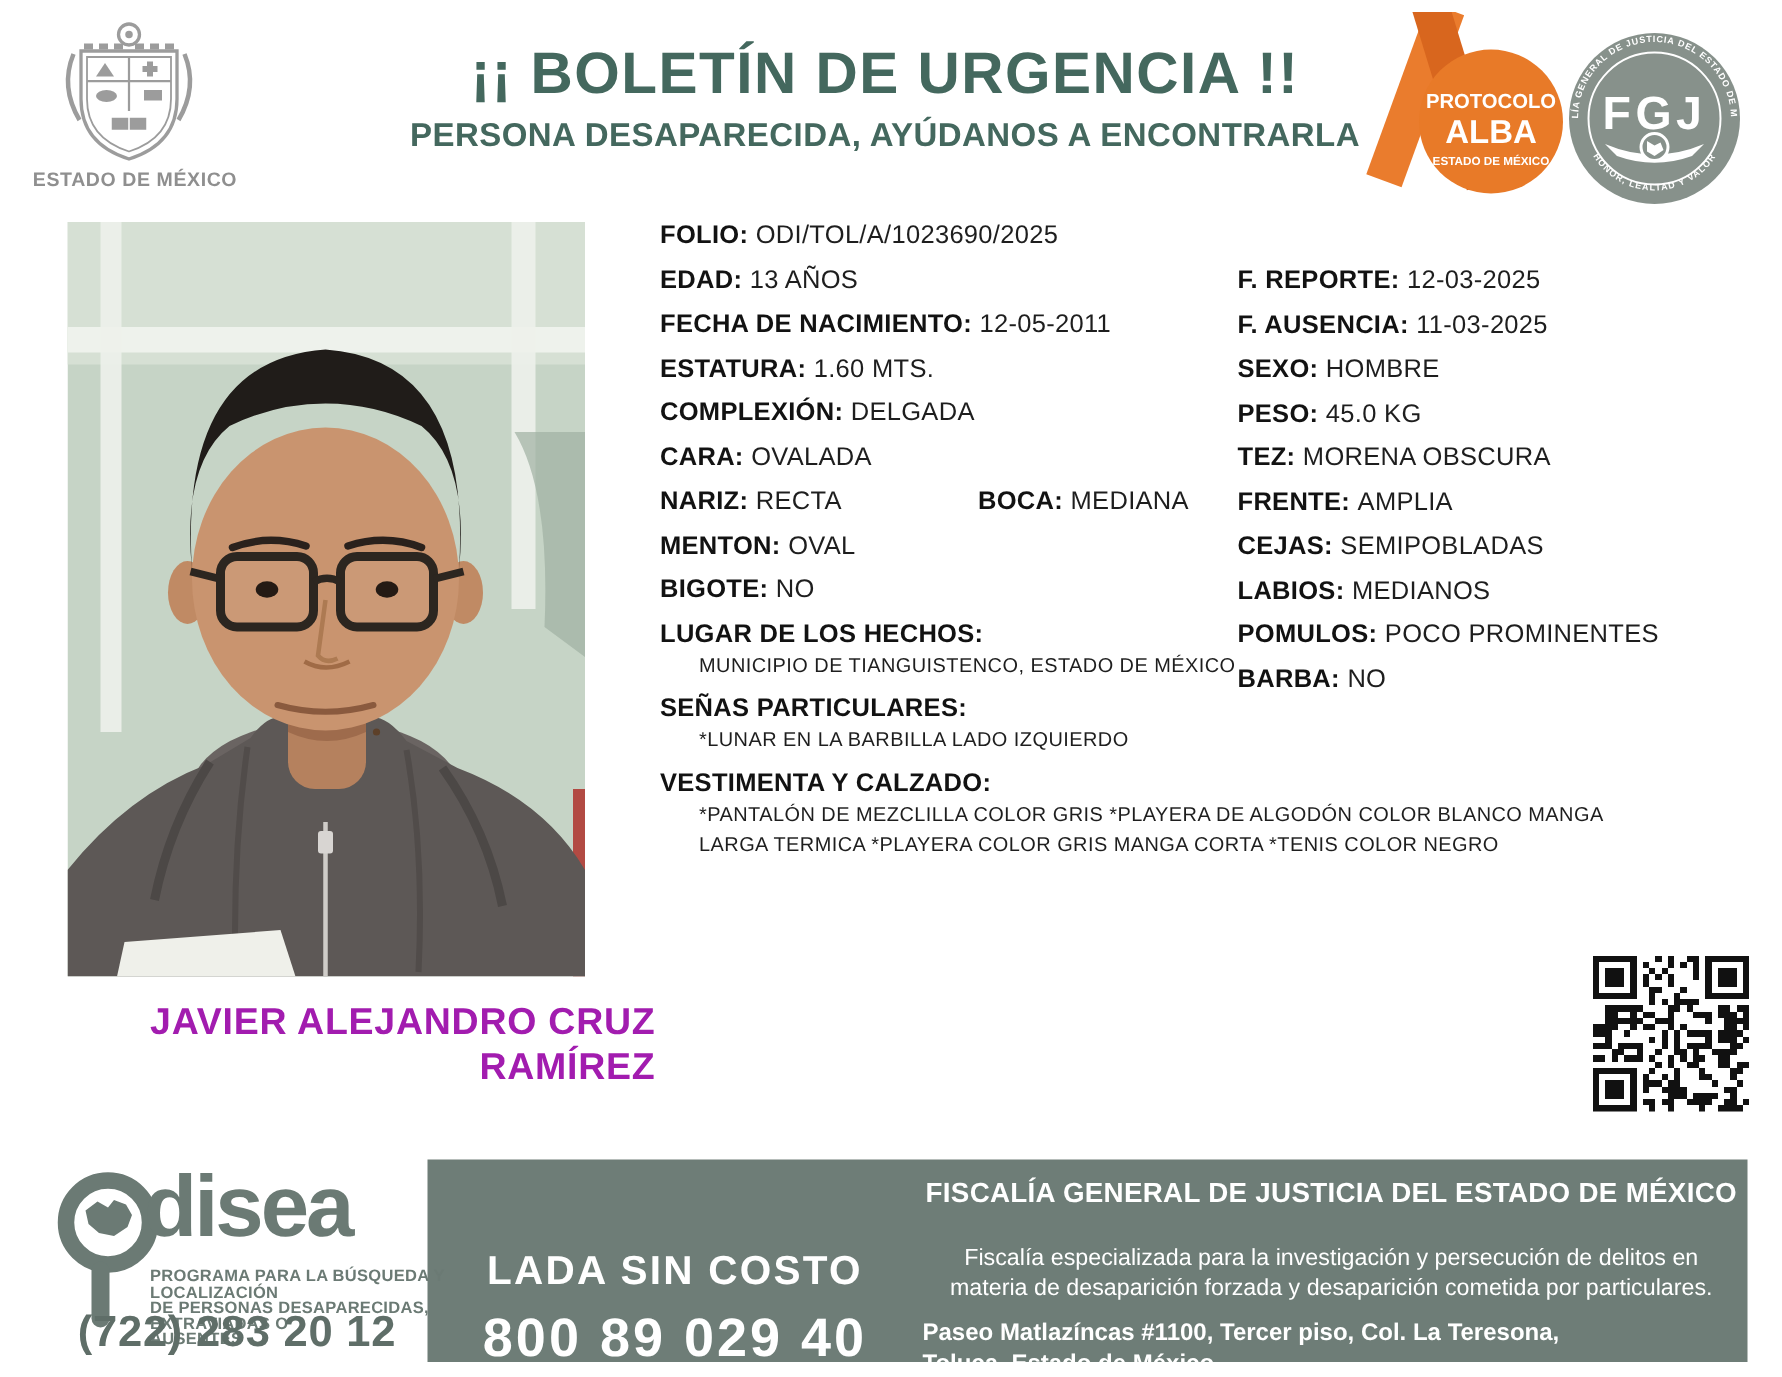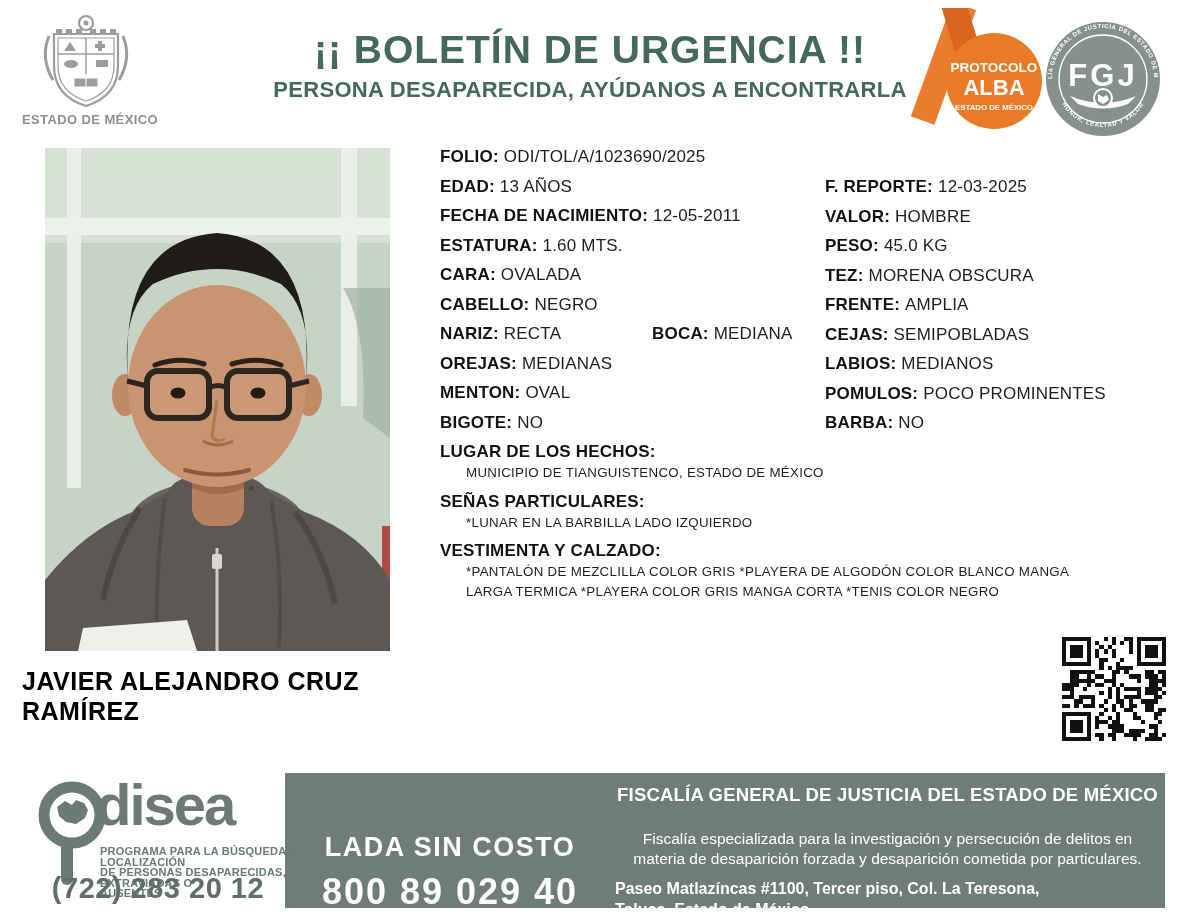--- a/index.html
+++ b/index.html
@@ -12,22 +12,22 @@
               font-size:13px;font-weight:800;color:#8f8f8f;letter-spacing:.4px;}
   .title{position:absolute;left:240px;top:28px;width:700px;text-align:center;
          font-size:39px;font-weight:800;color:#44685e;letter-spacing:1px;}
   .subtitle{position:absolute;left:240px;top:77px;width:700px;text-align:center;
             font-size:22px;font-weight:800;color:#44685e;letter-spacing:.3px;}
   .alba{position:absolute;left:893px;top:8px;width:158px;height:132px;}
   .fgj{position:absolute;left:1044px;top:20px;width:118px;height:118px;}
 
   
   .photo{position:absolute;left:45px;top:148px;width:345px;height:503px;overflow:hidden;}
-  .person-name{position:absolute;left:22px;top:666px;width:415px;text-align:left;
-               font-size:25px;line-height:30px;font-weight:800;color:#000000;letter-spacing:.5px;}
+  .person-name{position:absolute;left:22px;top:666px;width:415px;text-align:right;
+               font-size:25px;line-height:30px;font-weight:800;color:#a21caf;letter-spacing:.5px;}
 
   
   .col{position:absolute;font-size:17px;}
   .col-left{left:440px;top:146px;width:398px;}
   .col-right{left:825px;top:176px;width:350px;}
   .row{position:relative;margin-bottom:8.5px;line-height:21px;letter-spacing:.2px;}
   .lbl{font-weight:800;color:#121212;}
   .val{font-weight:400;margin-left:5px;color:#1e1e1e;}
   .pair2{position:absolute;left:212px;top:0;}
   .sub{font-size:13.3px;line-height:18px;margin:2px 0 0 26px;font-weight:400;color:#1e1e1e;letter-spacing:.3px;}
@@ -167,33 +167,33 @@
     <path d="M38,480 L142,472 L152,503 L33,503 Z" fill="#eff0ea"></path>
   </svg>
 
   <div class="person-name">JAVIER ALEJANDRO CRUZ RAMÍREZ</div>
 
   <div class="col col-left" id="col-left">
       <div class="row"><span class="lbl">FOLIO:</span><span class="val">ODI/TOL/A/1023690/2025</span></div>
       <div class="row"><span class="lbl">EDAD:</span><span class="val">13 AÑOS</span></div>
       <div class="row"><span class="lbl">FECHA DE NACIMIENTO:</span><span class="val">12-05-2011</span></div>
       <div class="row"><span class="lbl">ESTATURA:</span><span class="val">1.60 MTS.</span></div>
+      <div class="row"><span class="lbl">COMPLEXIÓN:</span><span class="val">DELGADA</span></div>
       <div class="row"><span class="lbl">CARA:</span><span class="val">OVALADA</span></div>
-      <div class="row"><span class="lbl">CABELLO:</span><span class="val">NEGRO</span></div>
       <div class="row"><span class="lbl">NARIZ:</span><span class="val">RECTA</span><span class="pair2"><span class="lbl">BOCA:</span><span class="val">MEDIANA</span></span></div>
-      <div class="row"><span class="lbl">OREJAS:</span><span class="val">MEDIANAS</span></div>
       <div class="row"><span class="lbl">MENTON:</span><span class="val">OVAL</span></div>
       <div class="row"><span class="lbl">BIGOTE:</span><span class="val">NO</span></div>
       <div class="row"><span class="lbl">LUGAR DE LOS HECHOS:</span><div class="sub">MUNICIPIO DE TIANGUISTENCO, ESTADO DE MÉXICO</div></div>
       <div class="row"><span class="lbl">SEÑAS PARTICULARES:</span><div class="sub">*LUNAR EN LA BARBILLA LADO IZQUIERDO</div></div>
       <div class="row"><span class="lbl">VESTIMENTA Y CALZADO:</span><div class="sub wide">*PANTALÓN DE MEZCLILLA COLOR GRIS *PLAYERA DE ALGODÓN COLOR BLANCO MANGA</div><div class="sub wide">LARGA TERMICA *PLAYERA COLOR GRIS MANGA CORTA *TENIS COLOR NEGRO</div></div>
     </div>
   <div class="col col-right" id="col-right">
       <div class="row"><span class="lbl">F. REPORTE:</span><span class="val">12-03-2025</span></div>
-      <div class="row"><span class="lbl">VALOR:</span><span class="val">HOMBRE</span></div>
+      <div class="row"><span class="lbl">F. AUSENCIA:</span><span class="val">11-03-2025</span></div>
+      <div class="row"><span class="lbl">SEXO:</span><span class="val">HOMBRE</span></div>
       <div class="row"><span class="lbl">PESO:</span><span class="val">45.0 KG</span></div>
       <div class="row"><span class="lbl">TEZ:</span><span class="val">MORENA OBSCURA</span></div>
       <div class="row"><span class="lbl">FRENTE:</span><span class="val">AMPLIA</span></div>
       <div class="row"><span class="lbl">CEJAS:</span><span class="val">SEMIPOBLADAS</span></div>
       <div class="row"><span class="lbl">LABIOS:</span><span class="val">MEDIANOS</span></div>
       <div class="row"><span class="lbl">POMULOS:</span><span class="val">POCO PROMINENTES</span></div>
       <div class="row"><span class="lbl">BARBA:</span><span class="val">NO</span></div>
     </div>
 
   <svg class="qr" viewBox="0 0 25 25" shape-rendering="crispEdges" id="qr-svg">

